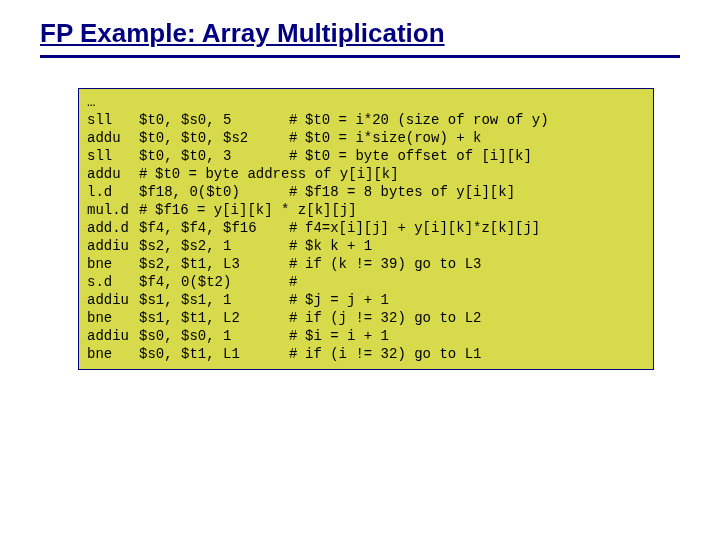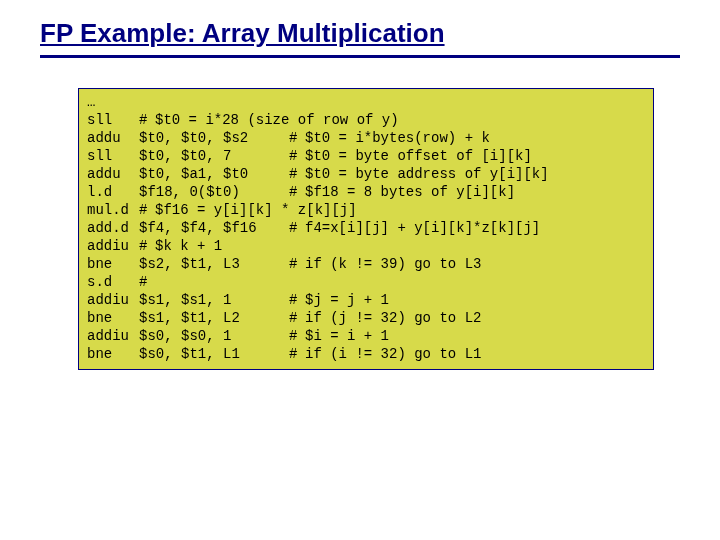--- a/index.html
+++ b/index.html
@@ -72,30 +72,30 @@
 <div class="slide">
 
   <div class="title-wrap">
     <h1 class="title">FP Example: Array Multiplication</h1>
     <hr class="title-rule">
   </div>
 
   <div class="code-box">
     <div class="ellipsis">…</div>
     <div id="code-lines">
-        <div class="code-line"><span class="col-instr">sll</span><span class="col-hash">#</span><span class="col-cmt">$t0 = i*28 (size of row of y)</span></div>
-        <div class="code-line"><span class="col-instr">addu</span><span class="col-args">$t0, $t0, $s2</span><span class="col-hash">#</span><span class="col-cmt">$t0 = i*bytes(row) + k</span></div>
-        <div class="code-line"><span class="col-instr">sll</span><span class="col-args">$t0, $t0, 7</span><span class="col-hash">#</span><span class="col-cmt">$t0 = byte offset of [i][k]</span></div>
-        <div class="code-line"><span class="col-instr">addu</span><span class="col-args">$t0, $a1, $t0</span><span class="col-hash">#</span><span class="col-cmt">$t0 = byte address of y[i][k]</span></div>
+        <div class="code-line"><span class="col-instr">sll</span><span class="col-args">$t0, $s0, 5</span><span class="col-hash">#</span><span class="col-cmt">$t0 = i*20 (size of row of y)</span></div>
+        <div class="code-line"><span class="col-instr">addu</span><span class="col-args">$t0, $t0, $s2</span><span class="col-hash">#</span><span class="col-cmt">$t0 = i*size(row) + k</span></div>
+        <div class="code-line"><span class="col-instr">sll</span><span class="col-args">$t0, $t0, 3</span><span class="col-hash">#</span><span class="col-cmt">$t0 = byte offset of [i][k]</span></div>
+        <div class="code-line"><span class="col-instr">addu</span><span class="col-hash">#</span><span class="col-cmt">$t0 = byte address of y[i][k]</span></div>
         <div class="code-line"><span class="col-instr">l.d</span><span class="col-args">$f18, 0($t0)</span><span class="col-hash">#</span><span class="col-cmt">$f18 = 8 bytes of y[i][k]</span></div>
         <div class="code-line"><span class="col-instr">mul.d</span><span class="col-hash">#</span><span class="col-cmt">$f16 = y[i][k] * z[k][j]</span></div>
         <div class="code-line"><span class="col-instr">add.d</span><span class="col-args">$f4, $f4, $f16</span><span class="col-hash">#</span><span class="col-cmt">f4=x[i][j] + y[i][k]*z[k][j]</span></div>
-        <div class="code-line"><span class="col-instr">addiu</span><span class="col-hash">#</span><span class="col-cmt">$k k + 1</span></div>
+        <div class="code-line"><span class="col-instr">addiu</span><span class="col-args">$s2, $s2, 1</span><span class="col-hash">#</span><span class="col-cmt">$k k + 1</span></div>
         <div class="code-line"><span class="col-instr">bne</span><span class="col-args">$s2, $t1, L3</span><span class="col-hash">#</span><span class="col-cmt">if (k != 39) go to L3</span></div>
-        <div class="code-line"><span class="col-instr">s.d</span><span class="col-hash">#</span></div>
+        <div class="code-line"><span class="col-instr">s.d</span><span class="col-args">$f4, 0($t2)</span><span class="col-hash">#</span></div>
         <div class="code-line"><span class="col-instr">addiu</span><span class="col-args">$s1, $s1, 1</span><span class="col-hash">#</span><span class="col-cmt">$j = j + 1</span></div>
         <div class="code-line"><span class="col-instr">bne</span><span class="col-args">$s1, $t1, L2</span><span class="col-hash">#</span><span class="col-cmt">if (j != 32) go to L2</span></div>
         <div class="code-line"><span class="col-instr">addiu</span><span class="col-args">$s0, $s0, 1</span><span class="col-hash">#</span><span class="col-cmt">$i = i + 1</span></div>
         <div class="code-line"><span class="col-instr">bne</span><span class="col-args">$s0, $t1, L1</span><span class="col-hash">#</span><span class="col-cmt">if (i != 32) go to L1</span></div>
       </div>
   </div>
 
 </div>
 
 </body></html>

